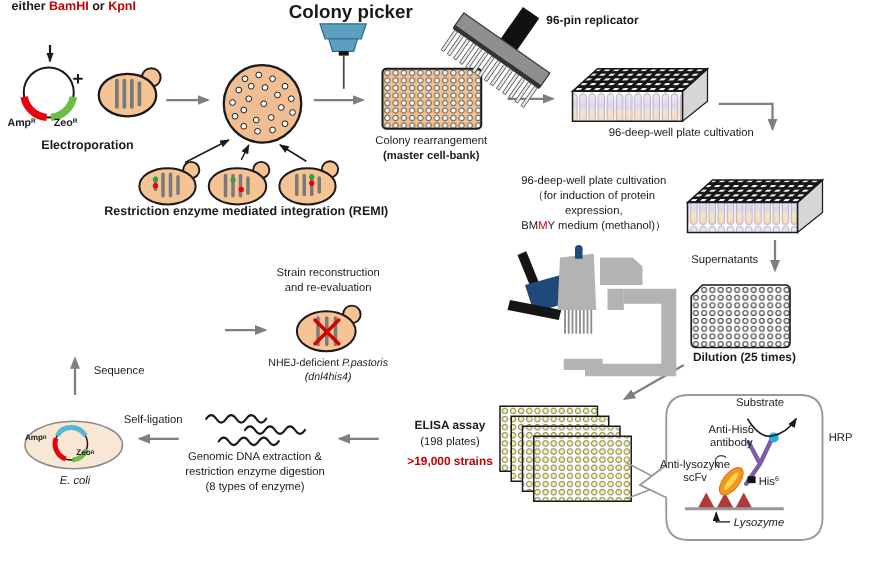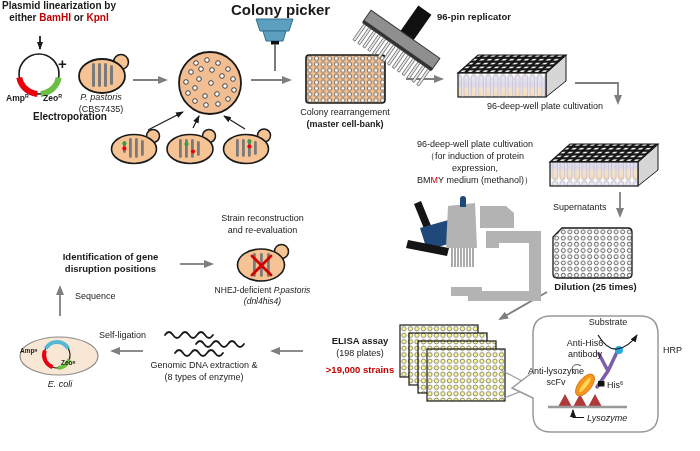--- a/index.html
+++ b/index.html
@@ -287,34 +287,30 @@
     <g transform="rotate(-52 585 385)">
       <ellipse cx="585" cy="385" rx="13" ry="6.5" style="fill:var(--scfv_orange)" stroke="#c87612" stroke-width="0.8"></ellipse>
       <ellipse cx="585" cy="385" rx="9" ry="2.2" fill="#FFDE5A" opacity="0.9"></ellipse>
     </g>
     <rect x="598" y="381" width="6.5" height="5.5" fill="#111"></rect>
     <path d="M584,417.5 H573 V410" fill="none" stroke="#111" stroke-width="1.1" marker-end="url(#ah-b)"></path>
   </g>
 </svg>
 
 <div class="txt t10 b c" style="left:0;top:3;width:118px;white-space:normal;">
-  <div>Plasmid linearization by</div>
   <div><span>either </span><span class="red">BamHI</span><span> or </span><span class="red">KpnI</span></div>
 </div>
 
 <div class="txt t85 b" style="left:6px;top:93px;"><span>Amp</span><span class="sup">R</span></div>
 <div class="txt t85 b" style="left:43px;top:93px;"><span>Zeo</span><span class="sup">R</span></div>
 <div class="txt b" style="left:58px;top:58px;font-size:15px;">+</div>
 
-<div class="txt c" style="left:68px;top:91px;width:66px;">
-  <div class="i">P. pastoris</div>
-  <div>(CBS7435)</div>
-</div>
 
 <div class="txt t10 b c" style="left:15px;top:111px;width:110px;">Electroporation</div>
+<div class="txt t10 b c" style="left:47px;top:164px;width:300px;">Restriction enzyme mediated integration (REMI)</div>
 
 <div class="txt b c" style="left:231px;top:4px;width:90px;font-size:15px;">Colony picker</div>
 
 <div class="txt c" style="left:294px;top:106px;width:102px;">
   <div>Colony rearrangement</div>
   <div class="b">(master cell-bank)</div>
 </div>
 
 <div class="txt b c" style="left:424px;top:11px;width:100px;font-size:9.5px;">96-pin replicator</div>
 
@@ -330,41 +326,38 @@
 </div>
 
 <div class="txt" style="left:553px;top:201px;">Supernatants</div>
 <div class="txt b c" style="left:548px;top:281px;width:95px;font-size:9.5px;">Dilution (25 times)</div>
 
 
 <div class="txt b c" style="left:315px;top:335px;width:90px;font-size:9.5px;">ELISA assay</div>
 <div class="txt c" style="left:315px;top:347px;width:90px;">(198 plates)</div>
 <div class="txt b c red" style="left:315px;top:364px;width:90px;font-size:9.5px;">&gt;19,000 strains</div>
 
-<div class="txt b c" style="left:48px;top:251px;width:125px;font-size:9.5px;">
-  <div>Identification of gene</div>
-  <div>disruption positions</div>
-</div>
 
 <div class="txt" style="left:75px;top:290px;">Sequence</div>
 
 <div class="txt c" style="left:210px;top:212px;width:105px;">
   <div>Strain reconstruction</div>
   <div>and re-evaluation</div>
 </div>
 
 <div class="txt t85 c" style="left:205px;top:285px;width:115px;text-align:center;">
   <div><span>NHEJ-deficient </span><span class="i">P.pastoris</span></div>
   <div class="i">(dnl4his4)</div>
 </div>
 
 <div class="txt" style="left:99px;top:329px;">Self-ligation</div>
 
 <div class="txt c" style="left:138px;top:359px;width:132px;">
   <div>Genomic DNA extraction &amp;</div>
+  <div>restriction enzyme digestion</div>
   <div>(8 types of enzyme)</div>
 </div>
 
 <div class="txt t65 b" style="left:20px;top:347px;"><span>Amp</span><span class="sup" style="top:-1px;">R</span></div>
 <div class="txt t65 b" style="left:61px;top:359px;"><span>Zeo</span><span class="sup" style="top:-1px;">R</span></div>
 <div class="txt i c" style="left:38px;top:378px;width:44px;">E. coli</div>
 
 <div class="txt c" style="left:574px;top:316px;width:68px;">Substrate</div>
 <div class="txt c lh11" style="left:554px;top:338px;width:62px;">
   <div>Anti-His6</div>

